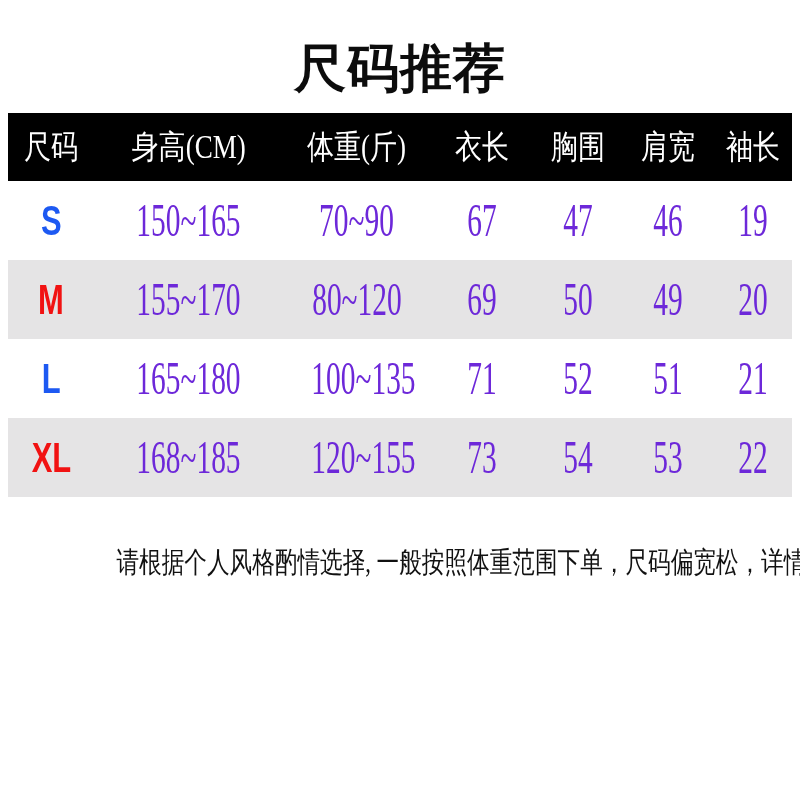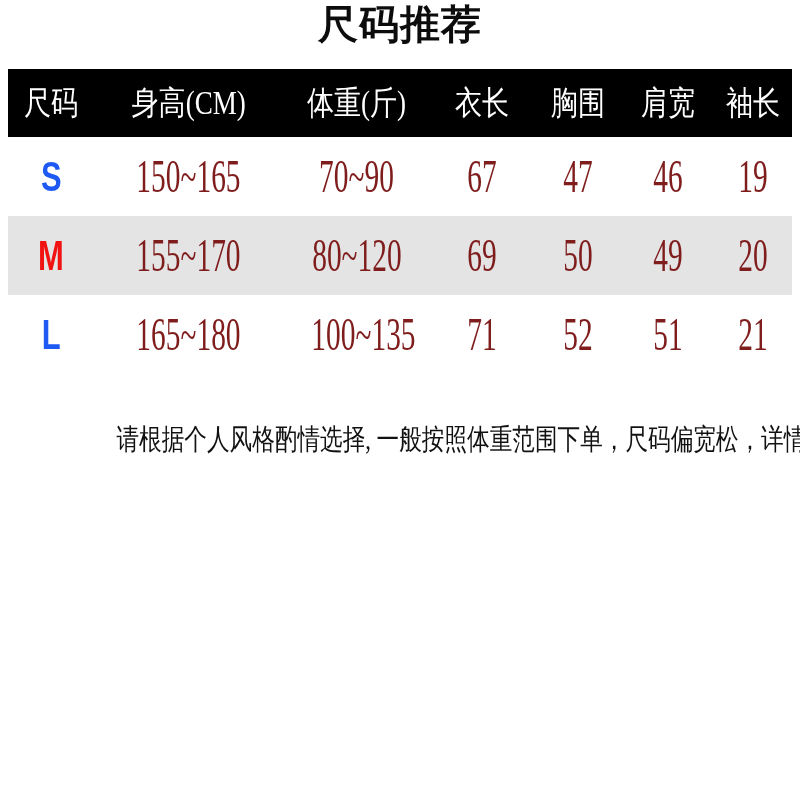--- a/index.html
+++ b/index.html
@@ -10,26 +10,27 @@
     font-family: "Liberation Serif", serif;
   }
   .page {
     width: 800px;
     height: 800px;
     overflow: hidden;
     background: #ffffff;
   }
   .title {
     margin: 0;
+    padding-top: 44px;
     height: 48px;
     line-height: 48px;
     text-align: center;
     font-family: "Liberation Sans", sans-serif;
     font-weight: 900;
-    font-size: 40px;
+    font-size: 52px;
     color: #0c0c0c;
     letter-spacing: 1px;
   }
   table.size-table {
     border-collapse: collapse;
     table-layout: fixed;
     width: 784px;
     margin: 21px 8px 0 8px;
   }
   thead tr {
@@ -43,21 +44,21 @@
     font-size: 33px;
     text-align: center;
     vertical-align: middle;
     padding: 4px;
   }
   tbody td {
     height: 79px;
     text-align: center;
     vertical-align: middle;
     padding: 0;
-    color: #7f1d1d;
+    color: #6d28d9;
   }
   tbody tr:nth-child(even) {
     background: var(--row_alt_bg, #e5e4e5);
   }
   .t {
     display: inline-block;
     white-space: nowrap;
   }
   thead .t { transform: scaleX(0.82); }
   td.c-num .t {
@@ -133,18 +134,27 @@
       </tr>
       <tr>
         <td class="c-size"><span class="t">L</span></td>
         <td class="c-num"><span class="t">165~180</span></td>
         <td class="c-num"><span class="t">100~135</span></td>
         <td class="c-num"><span class="t">71</span></td>
         <td class="c-num"><span class="t">52</span></td>
         <td class="c-num"><span class="t">51</span></td>
         <td class="c-num"><span class="t">21</span></td>
       </tr>
+      <tr>
+        <td class="c-size"><span class="t">XL</span></td>
+        <td class="c-num"><span class="t">168~185</span></td>
+        <td class="c-num"><span class="t">120~155</span></td>
+        <td class="c-num"><span class="t">73</span></td>
+        <td class="c-num"><span class="t">54</span></td>
+        <td class="c-num"><span class="t">53</span></td>
+        <td class="c-num"><span class="t">22</span></td>
+      </tr>
     </tbody>
   </table>
 
   <p class="footer"><span class="t">请根据个人风格酌情选择, 一般按照体重范围下单，尺码偏宽松，详情咨询在线客服</span></p>
 
 </div>
 
 </body></html>

